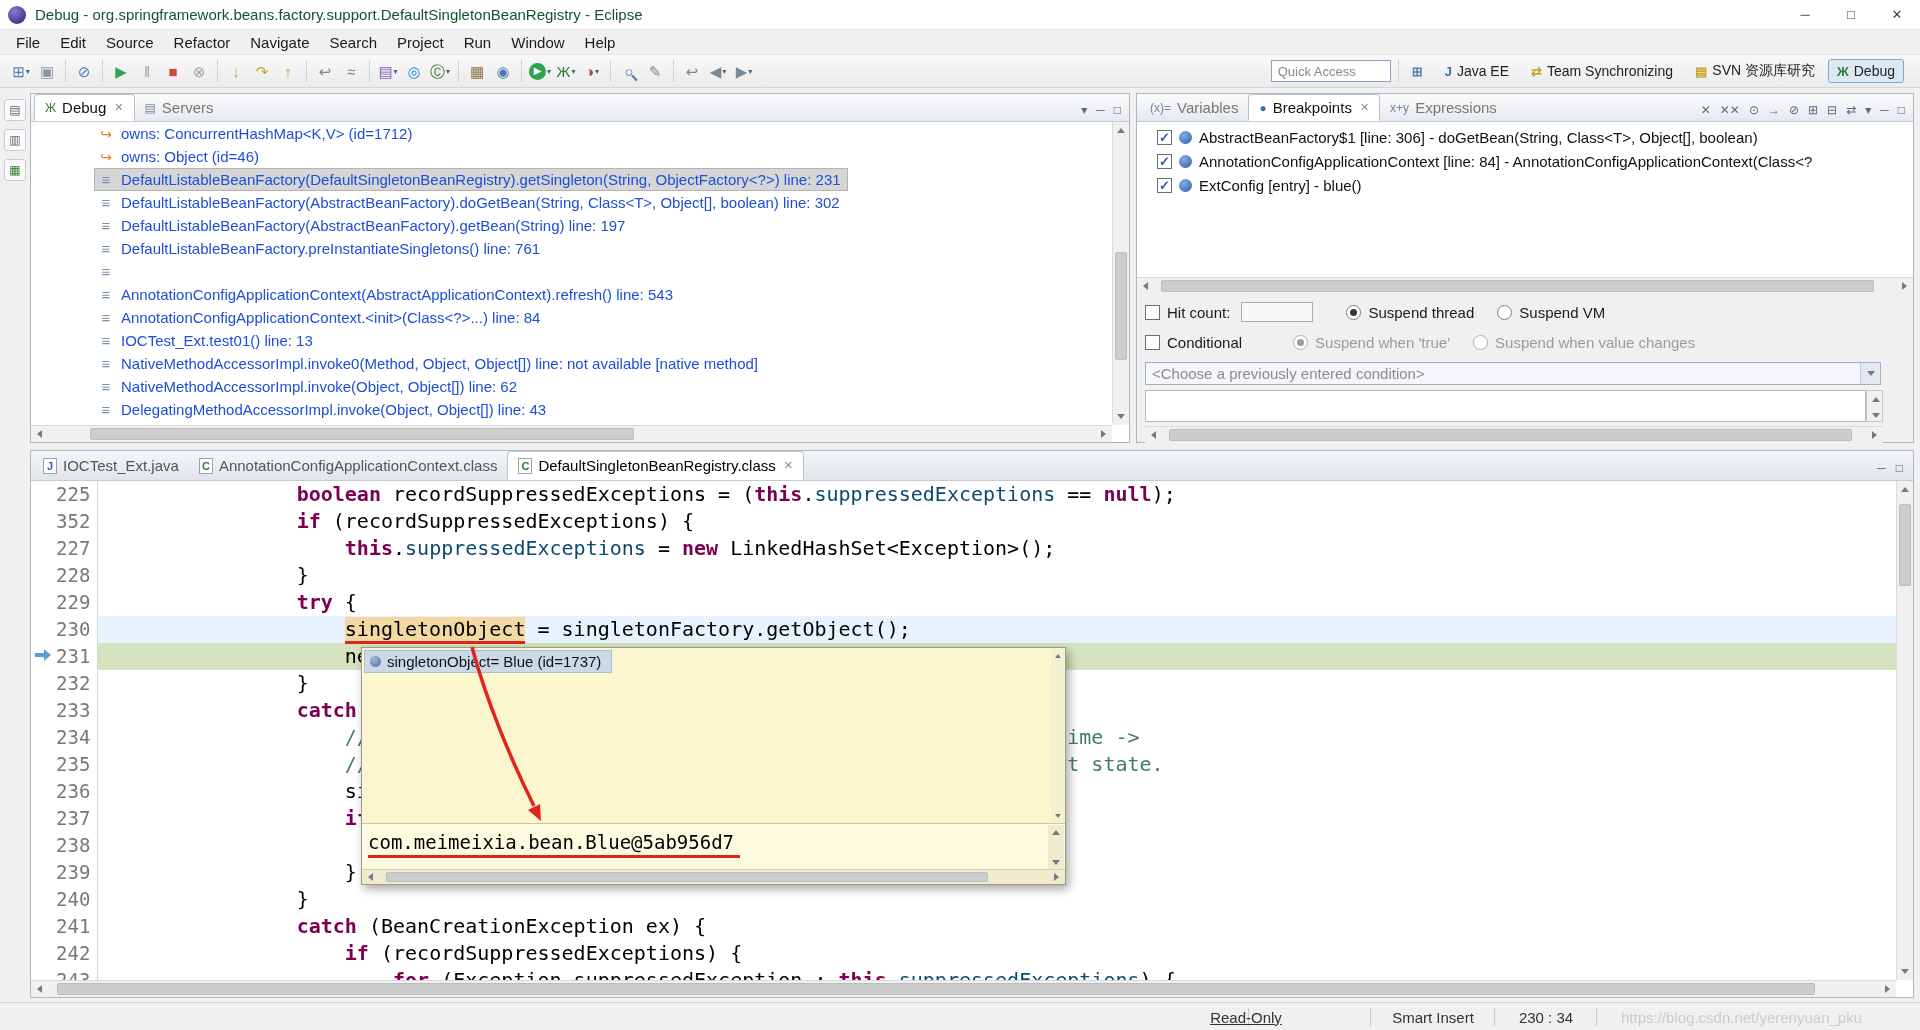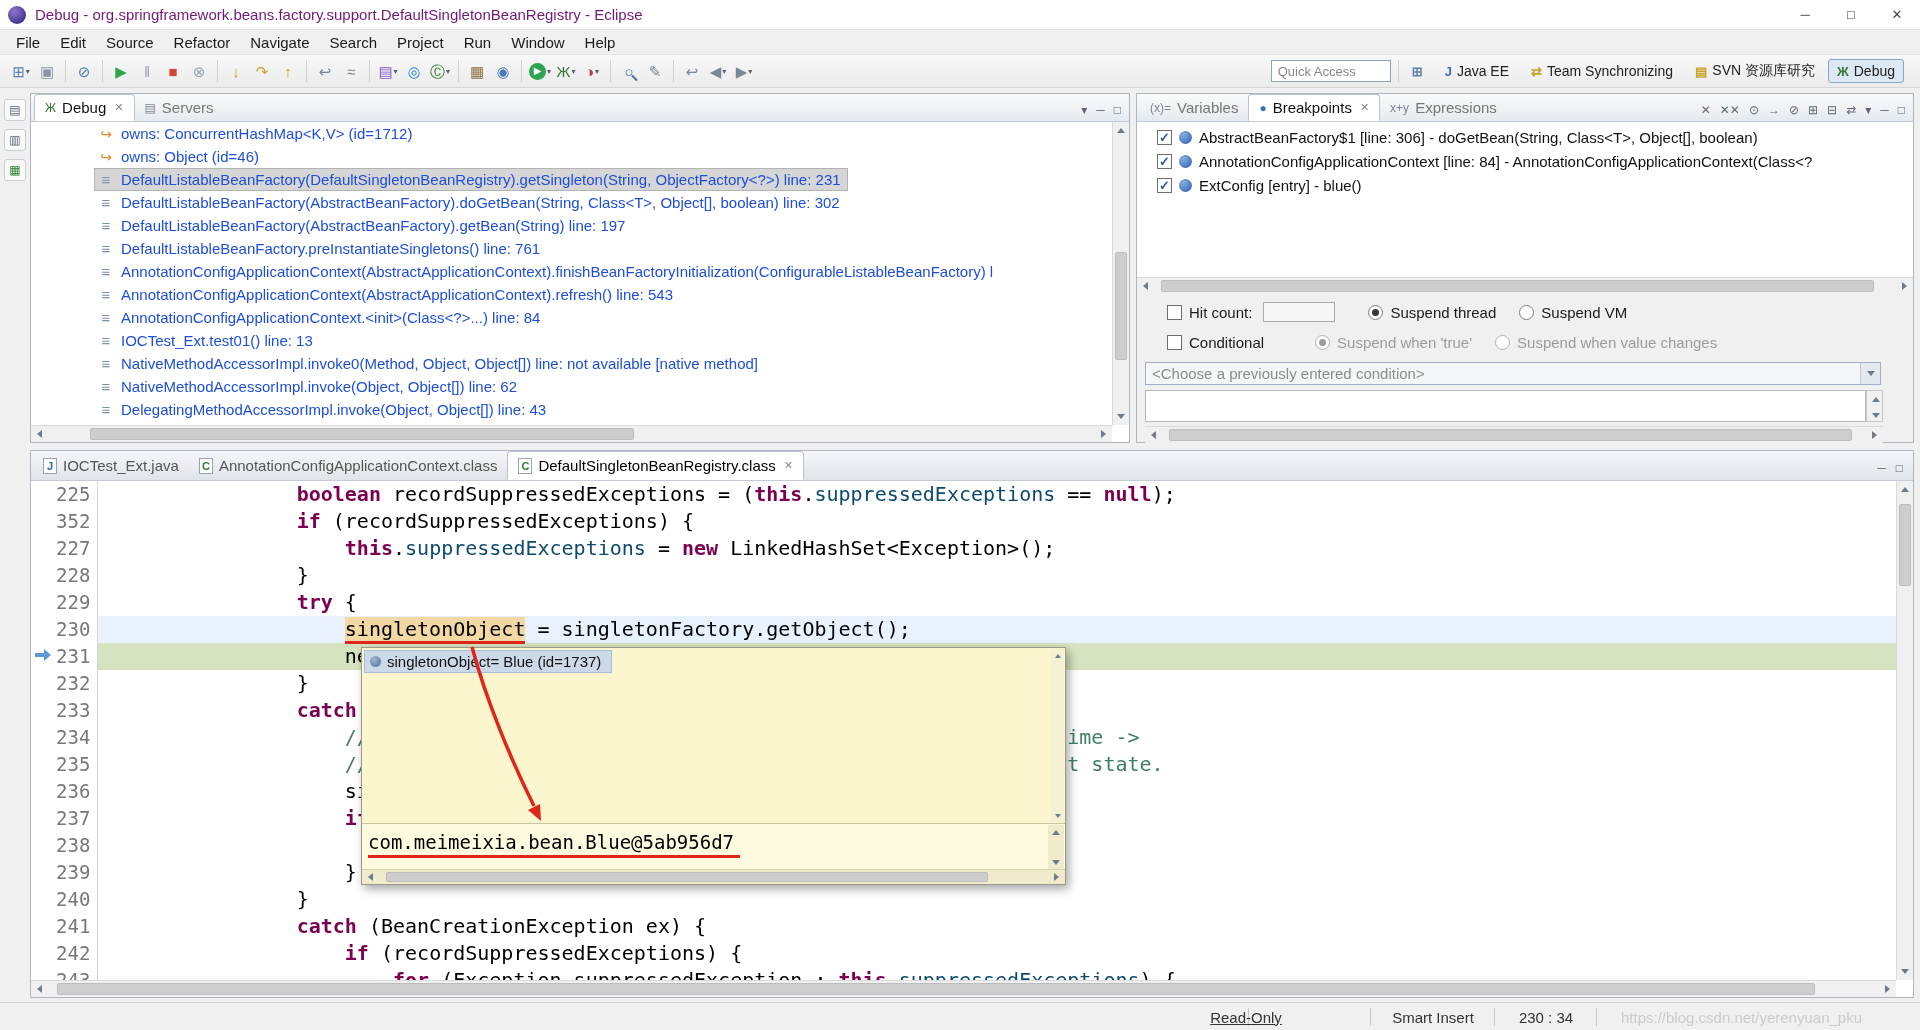--- a/index.html
+++ b/index.html
@@ -3,21 +3,21 @@
 <meta charset="utf-8">
 <style>
 *{margin:0;padding:0;box-sizing:border-box;}
 html,body{background:#7d7d7d;}
 body{font-family:"Liberation Sans",sans-serif;}
 #app{position:relative;width:1920px;height:1030px;background:#F0F0F0;overflow:hidden;color:#1c1c1c;font-size:15px;}
 
 
 .titlebar{position:absolute;left:0;top:0;width:1920px;height:30px;background:#FFFFFF;border-bottom:1px solid #E2E2E2;display:flex;align-items:center;padding-left:8px;}
 .app-icon{width:18px;height:18px;border-radius:50%;background:radial-gradient(circle at 35% 30%,#8a77d4,#2e1f6e);margin-right:9px;flex:0 0 auto;}
-.title{font-size:15px;color:#701a75;white-space:nowrap;}
+.title{font-size:15px;color:#14532d;white-space:nowrap;}
 .win-controls{margin-left:auto;display:flex;height:30px;}
 .win-btn{width:46px;height:30px;display:flex;align-items:center;justify-content:center;font-size:13px;color:#444;}
 
 
 .menubar{position:absolute;left:0;top:30px;width:1920px;height:25px;background:#F0F0F0;display:flex;align-items:center;padding-left:6px;border-bottom:1px solid #E6E6E6;}
 .menu-item{padding:2px 10px;font-size:15px;color:#1a1a1a;}
 
 
 .toolbar{position:absolute;left:0;top:55px;width:1920px;height:33px;background:linear-gradient(#F8F8F8,#EBEBEB);border-bottom:1px solid #D6D6D6;display:flex;align-items:center;padding:0 8px;white-space:nowrap;}
 .tb-left{display:flex;align-items:center;}
@@ -77,21 +77,21 @@
 .sbv .sb-thumb{left:2px;right:2px;}
 .arr{width:0;height:0;display:inline-block;}
 .arr-up{border-left:4px solid transparent;border-right:4px solid transparent;border-bottom:5px solid #6E7B8A;}
 .arr-down{border-left:4px solid transparent;border-right:4px solid transparent;border-top:5px solid #6E7B8A;}
 .arr-left{border-top:4px solid transparent;border-bottom:4px solid transparent;border-right:5px solid #6E7B8A;}
 .arr-right{border-top:4px solid transparent;border-bottom:4px solid transparent;border-left:5px solid #6E7B8A;}
 
 
 .bp-hscroll{left:0;right:0;top:183px;}
 .bp-detail{position:absolute;left:0;top:200px;right:0;bottom:0;background:#F0F0F0;font-size:15px;}
-.bp-drow{position:absolute;left:8px;right:8px;display:flex;align-items:center;gap:7px;height:20px;margin-left:22px;}
+.bp-drow{position:absolute;left:8px;right:8px;display:flex;align-items:center;gap:7px;height:20px;}
 .dlabel{color:#1a1a1a;}
 .dlabel.dis{color:#9B9B9B;}
 .hit-input{width:72px;height:20px;border:1px solid #ABABAB;background:#F7F7F7;margin-left:4px;}
 .radio{width:15px;height:15px;border-radius:50%;border:1px solid #7E7E7E;background:#fff;display:inline-flex;align-items:center;justify-content:center;flex:0 0 auto;}
 .radio.sel::after{content:"";width:7px;height:7px;border-radius:50%;background:#383838;}
 .radio.dis{border-color:#B0B0B0;}
 .radio.dis.sel::after{background:#9A9A9A;}
 .combo{position:absolute;left:8px;top:68px;right:32px;height:23px;border:1px solid #9FB0C6;background:#F4F6F9;display:flex;align-items:center;padding-left:6px;color:#8C8C8C;}
 .combo-arrow{margin-left:auto;width:20px;height:21px;display:flex;align-items:center;justify-content:center;background:#E4E9F0;border-left:1px solid #C2CBD8;}
 .cond-area{position:absolute;left:8px;top:96px;right:47px;height:32px;background:#FFF;border:1px solid #B8B8B8;}
@@ -362,21 +362,20 @@
         </div>
         <div class="tree-row">
           <span class="tree-inner">
             <span class="t-ic frame">≡</span>
             <span class="tree-text">DefaultListableBeanFactory.preInstantiateSingletons() line: 761</span>
           </span>
         </div>
         <div class="tree-row">
           <span class="tree-inner">
             <span class="t-ic frame">≡</span>
-            <span class="tree-text">AnnotationConfigApplicationContext(AbstractApplicationContext).finishBeanFactoryInitialization(ConfigurableListableBeanFactory) l</span>
           </span>
         </div>
         <div class="tree-row">
           <span class="tree-inner">
             <span class="t-ic frame">≡</span>
             <span class="tree-text">AnnotationConfigApplicationContext(AbstractApplicationContext).refresh() line: 543</span>
           </span>
         </div>
         <div class="tree-row">
           <span class="tree-inner">

